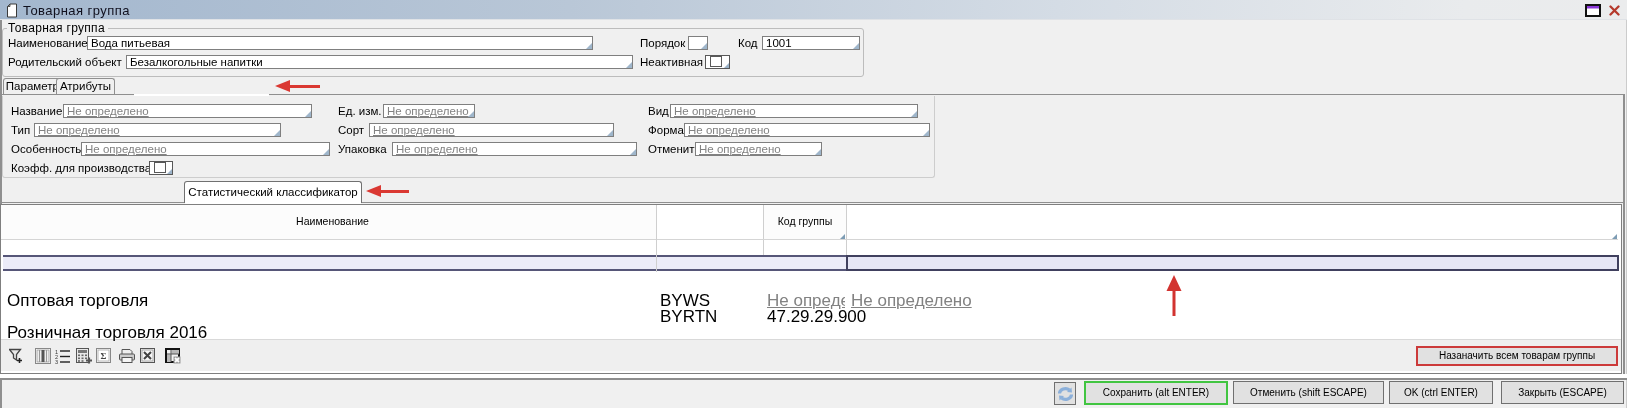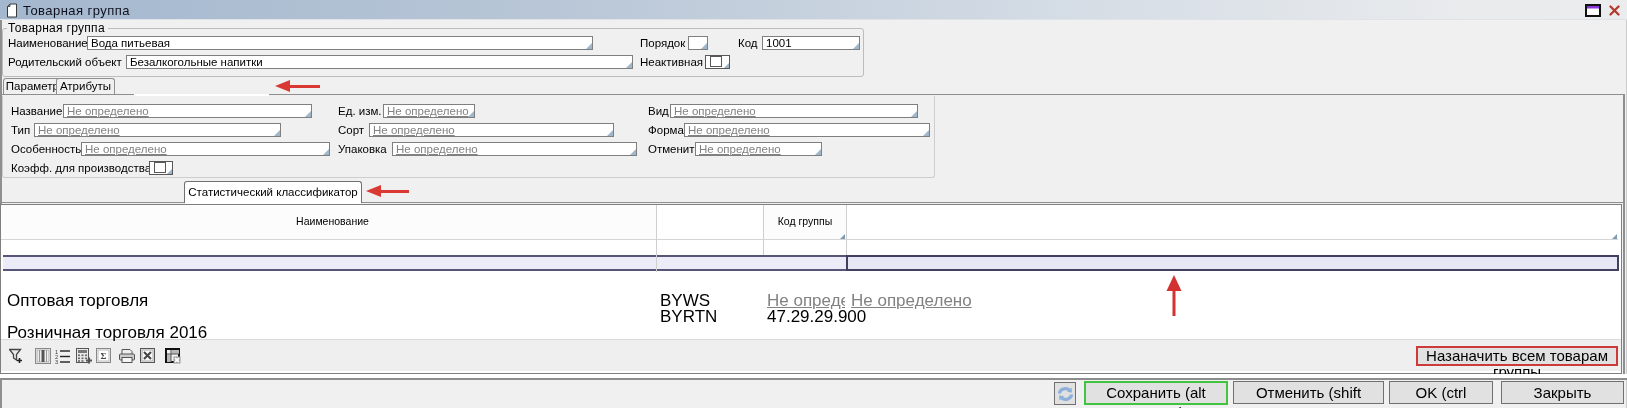--- a/index.html
+++ b/index.html
@@ -25,21 +25,21 @@
 .tab.active { background:#fff; border-color:#707070; z-index:5; }
 
 .ckb { position:absolute; background:#fff; border:1.5px solid #585858; }
 .ckb .in { position:absolute; left:3.5px; top:0px; width:12.5px; height:11px; border:1.5px solid #585858; background:#fff; }
 .ckb .fold { position:absolute; right:0; bottom:0; width:0; height:0; border-bottom:5px solid #9cb3c9; border-left:5px solid transparent; }
 
 .arrowL { position:absolute; }
 .arrowL .head { position:absolute; left:0; top:0; width:0; height:0; border-top:6px solid transparent; border-bottom:6px solid transparent; border-right:15px solid #da3832; }
 .arrowL .tail { position:absolute; left:14px; top:4.5px; height:3px; background:#da3832; }
 
-.btn { position:absolute; background:#e1e1e1; border:1px solid #707070; font-size:15px; text-align:center; color:#000; }
+.btn { position:absolute; background:#e1e1e1; border:1px solid #707070; font-size:10px; text-align:center; color:#000; }
 
 #tblpanel { left:0; top:204px; width:1622px; height:170px; border:1px solid #7f7f7f; background:#fff; box-shadow:inset 0 0 0 1px #ffffff; }
 .colline { position:absolute; top:0; width:1px; background:#cfcfcf; }
 .hdr { position:absolute; top:0; height:34px; font-size:10.5px; text-align:center; background:#fcfcfc; }
 .cell { position:absolute; font-size:17px; white-space:nowrap; overflow:hidden;margin-top:48px; }
 .sortri { position:absolute; width:0; height:0; border-bottom:5px solid #7d9cb4; border-left:5px solid transparent; }
 </style>
 </head>
 <body>
 <div id="win">

